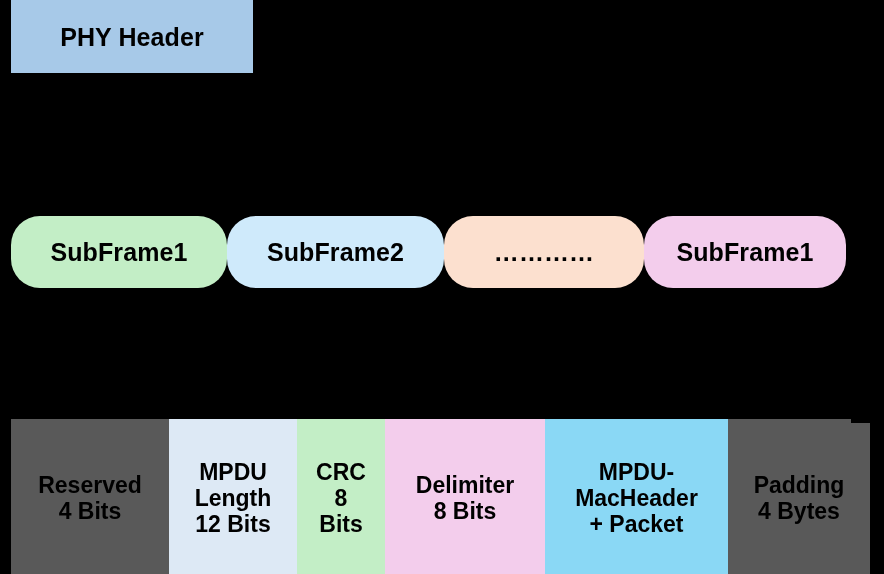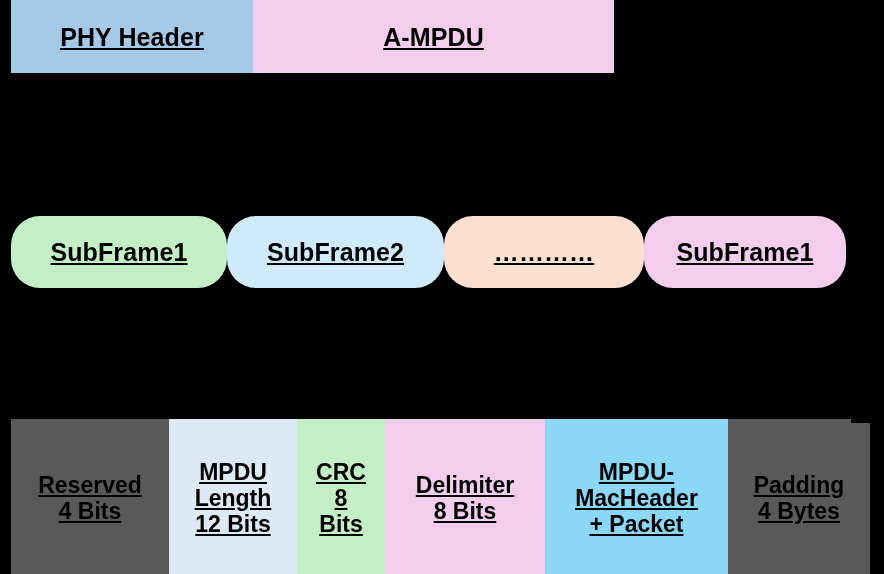--- a/index.html
+++ b/index.html
@@ -22,21 +22,20 @@
     top: 0;
     width: 884px;
     height: 574px;
     background: #000000;
   }
 
   .row {
     position: absolute;
     display: flex;
     align-items: stretch;
-    text-decoration: underline;
   }
 
   .cell {
     box-sizing: border-box;
     display: flex;
     align-items: center;
     justify-content: center;
     text-align: center;
     color: #000000;
     font-weight: bold;
@@ -101,21 +100,20 @@
     background: #000000;
   }
 </style>
 </head>
 <body>
 
 <div id="canvas" style="background: rgb(0, 0, 0);">
 
   <div class="row" id="row-phy-frame">
     <div class="cell" id="cell-phy-header" style="background-color: rgb(167, 201, 232); color: rgb(0, 0, 0);">PHY Header</div>
-    <div class="cell" id="cell-a-mpdu" style="background-color: rgb(243, 205, 236); color: rgb(0, 0, 0);">A-MPDU</div>
   </div>
 
   <div class="row" id="row-subframes">
     <div class="cell" id="cell-subframe-1" style="background-color: rgb(195, 238, 198); color: rgb(0, 0, 0);">SubFrame1</div>
     <div class="cell" id="cell-subframe-2" style="background-color: rgb(207, 234, 251); color: rgb(0, 0, 0);">SubFrame2</div>
     <div class="cell" id="cell-subframe-dots" style="background-color: rgb(252, 224, 207); color: rgb(0, 0, 0);">…………</div>
     <div class="cell" id="cell-subframe-n" style="background-color: rgb(243, 205, 236); color: rgb(0, 0, 0);">SubFrame1</div>
   </div>
 
   <div class="row" id="row-mpdu-detail">

